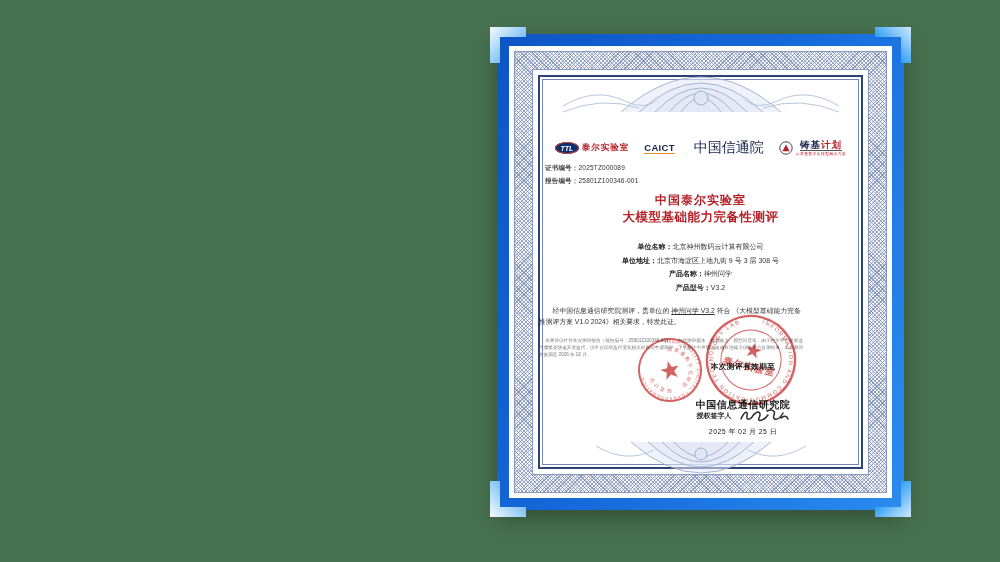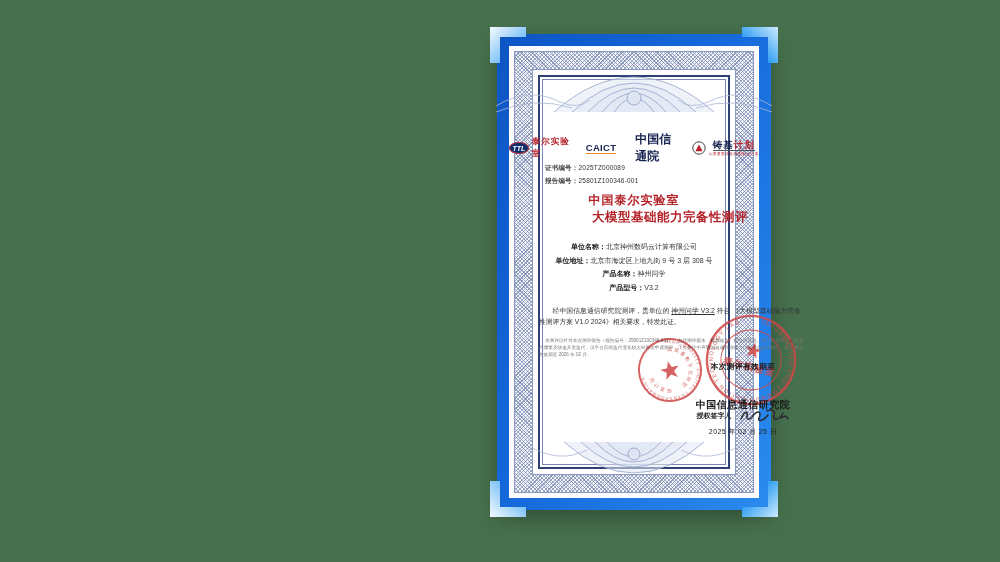--- a/index.html
+++ b/index.html
@@ -6,21 +6,21 @@
   body{
     width:1000px;height:562px;overflow:hidden;
     background:#47714e;
     font-family:"Liberation Sans", sans-serif;
     -webkit-font-smoothing:antialiased;
   }
   .stage{position:relative;width:1000px;height:562px;}
 
   
   .frame{
-    position:absolute;left:497px;top:34px;width:274px;height:476px;
+    position:absolute;left:497px;top:34px;width:407px;height:476px;
     background:linear-gradient(115deg,#0d55c4 0%,#1568da 45%,#2a8bee 100%);
     box-shadow:0 8px 20px rgba(0,0,0,.30);
   }
   .corner{position:absolute;width:36px;height:36px;z-index:5;}
   .corner i{position:absolute;display:block;}
   .corner .h{width:36px;height:10px;}
   .corner .v{width:10px;height:36px;}
   .c-tl{left:-7px;top:-7px}   .c-tl i{left:0;top:0;background:linear-gradient(135deg,#f5fbff,#7ac0f6);}
   .c-tr{right:-7px;top:-7px}  .c-tr .h{right:0;top:0}.c-tr .v{right:0;top:0}
   .c-tr i{background:linear-gradient(225deg,#cdeaff,#2f9df2);}
@@ -59,34 +59,34 @@
   }
   .lg{display:flex;align-items:center;gap:3px;}
   .ttl-ellipse{
     display:inline-flex;align-items:center;justify-content:center;
     width:24px;height:12px;border-radius:50%;
     background:#0f2e6e;color:#fff;font-style:italic;font-weight:bold;font-size:7px;
     box-shadow:0 0 0 1px #c94040 inset;
   }
   .ttl-name{font-family:"Liberation Serif",serif;font-weight:bold;color:#b5232a;font-size:8.5px;letter-spacing:1px;}
   .caict-abbr{font-size:9.5px;font-weight:800;color:#15224e;border-bottom:1.6px solid #e8862a;letter-spacing:.3px;}
-  .caict-name{font-size:12px;font-weight:700;color:#15224e;margin-left:16px;}
+  .caict-name{font-size:14px;font-weight:400;color:#15224e;margin-left:16px;}
   .zj-col{display:flex;flex-direction:column;align-items:center;line-height:1;}
   .zj-main{font-size:9.5px;font-weight:800;letter-spacing:1px;border-bottom:1px solid #555;padding-bottom:1px;}
   .zj-dark{color:#15224e;text-align:center;} .zj-red{color:#b5232a;}
   .zj-tag{font-size:3.8px;color:#b5232a;margin-top:1.5px;letter-spacing:.4px;white-space:nowrap;}
 
   .numrow{position:absolute;left:36px;font-size:6.5px;color:#555;letter-spacing:.2px;}
   .numrow b{font-weight:bold;color:#444;}
   .numrow span{color:#333;}
   .n1{top:118px;} .n2{top:131px;}
 
   .title{position:absolute;width:100%;text-align:center;color:#b5232a;font-weight:800;}
   .t1{top:146px;font-size:12px;letter-spacing:1px;}
-  .t2{top:163px;font-size:12.5px;letter-spacing:.5px;margin-left:36px;}
+  .t2{top:163px;font-size:12.5px;letter-spacing:.5px;}
 
   .fields{position:absolute;top:194px;width:100%;text-align:center;font-size:7px;line-height:13.5px;}
   .fields b{color:#1c1c1c;}
   .fields span{color:#333;}
 
   .statement{
     position:absolute;top:259px;left:30px;width:262px;
     font-size:6.8px;line-height:1.65;color:#333;text-indent:2em;text-align:justify;
   }
   .statement .prod{text-decoration:underline;text-underline-offset:1px;}

